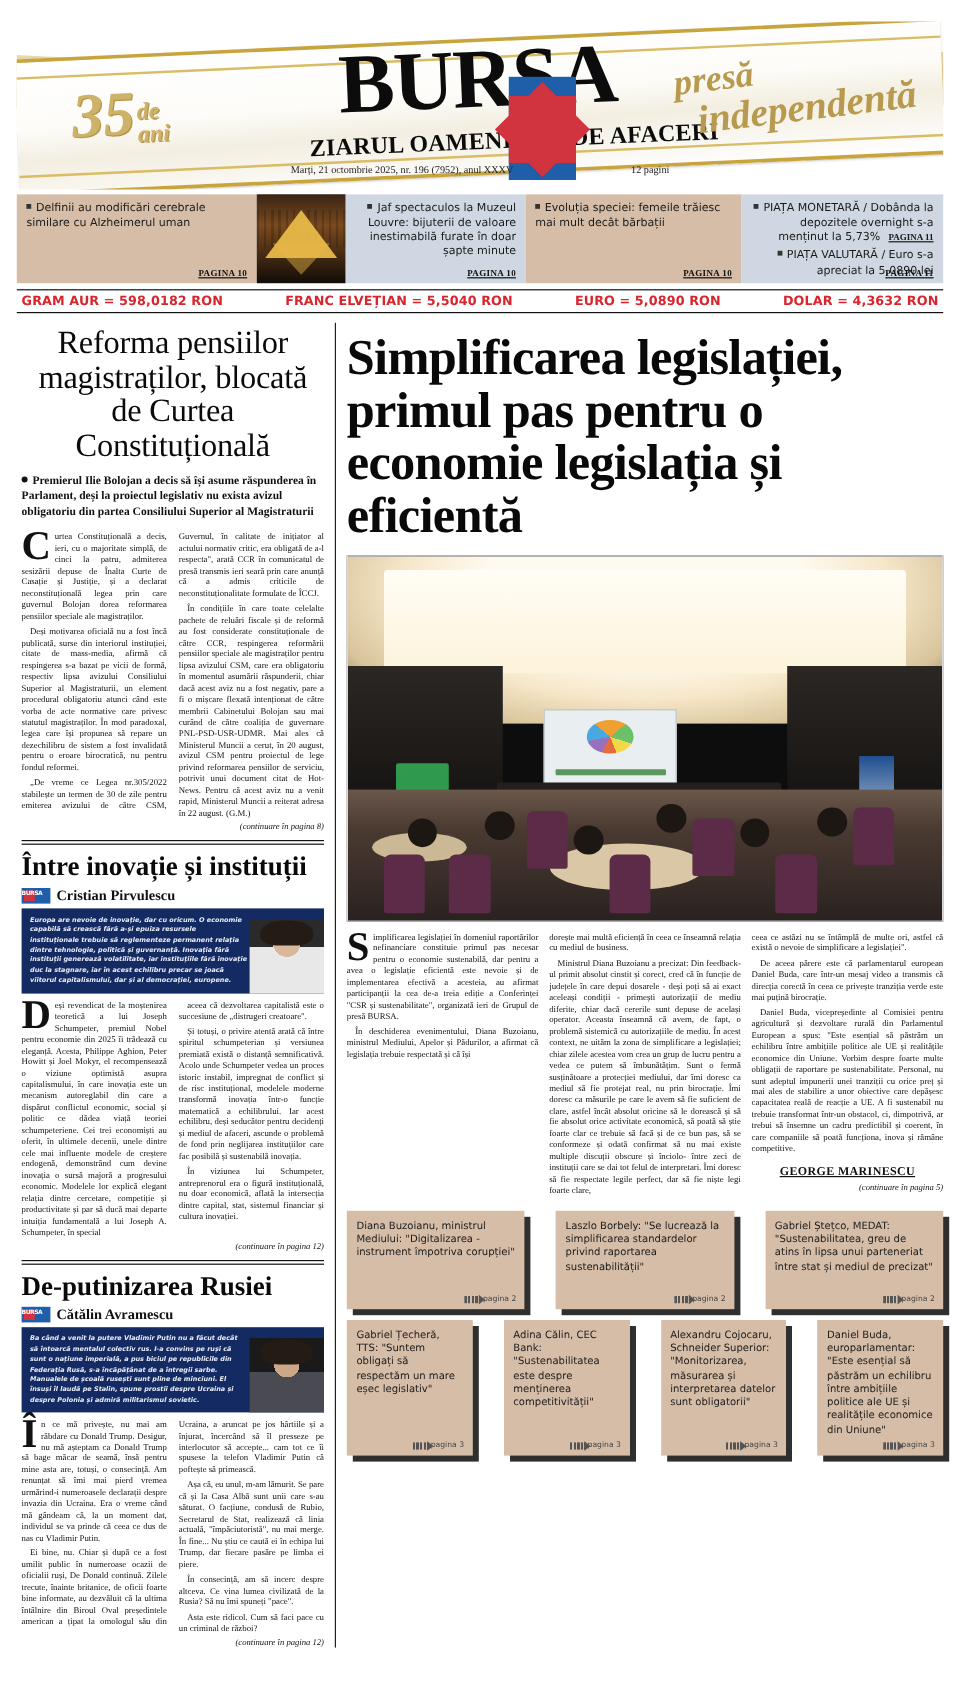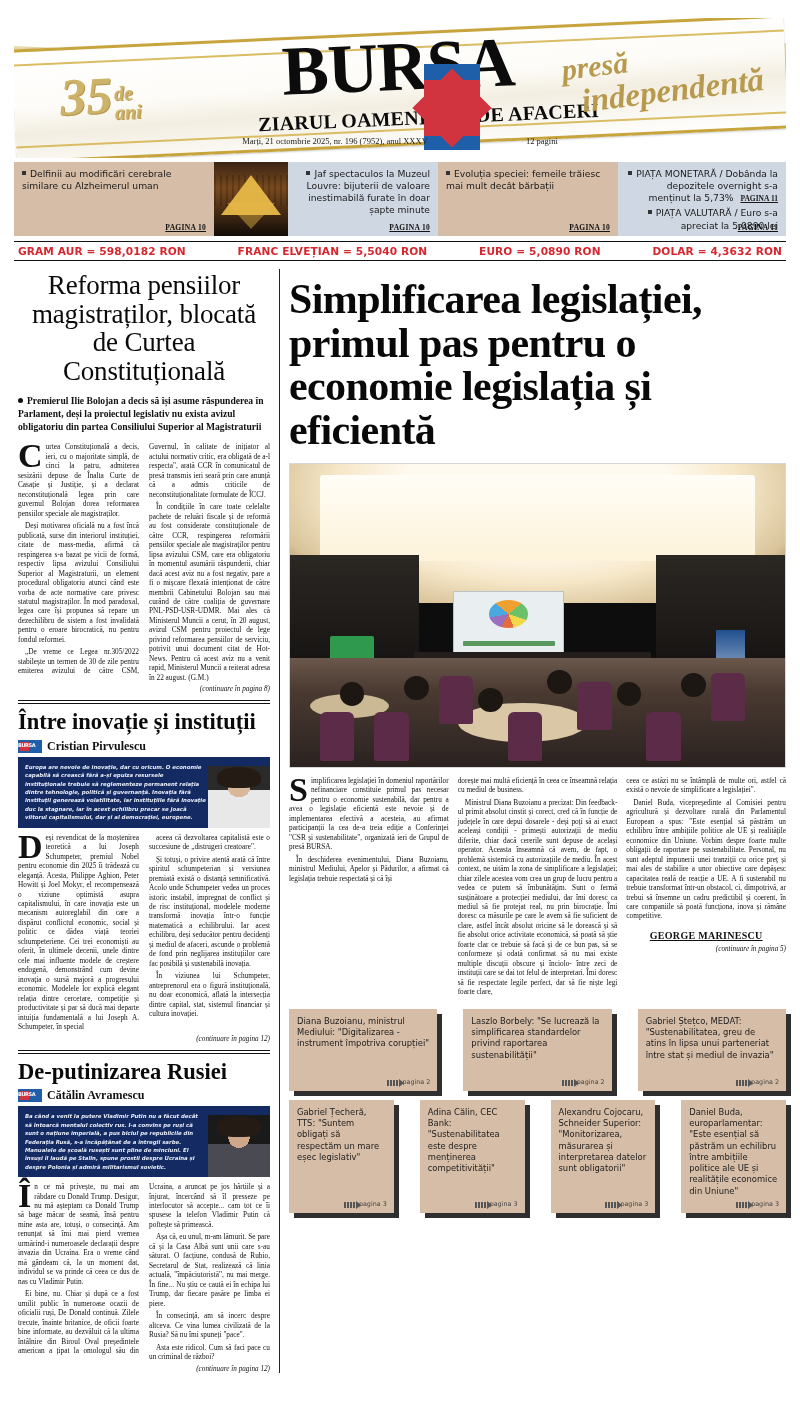--- a/index.html
+++ b/index.html
@@ -354,20 +354,21 @@
         <div class="bcol">
           <p class="first"><span class="dropcap">S</span><span>implificarea legislației în domeniul raportărilor nefinanciare constituie primul pas necesar pentru o economie sustenabilă, dar pentru a avea o legislație eficientă este nevoie și de implementarea efectivă a acesteia, au afirmat participanții la cea de-a treia ediție a Conferinței "CSR și sustenabilitate", organizată ieri de Grupul de presă BURSA.</span></p>
           <p>În deschiderea evenimentului, Diana Buzoianu, ministrul Mediului, Apelor și Pădurilor, a afirmat că legislația trebuie respectată și că își</p>
         </div>
         <div class="bcol">
           <p class="first">dorește mai multă eficiență în ceea ce înseamnă relația cu mediul de business.</p>
           <p>Ministrul Diana Buzoianu a precizat: Din feedback-ul primit absolut cinstit și corect, cred că în funcție de județele în care depui dosarele - deși poți să ai exact aceleași condiții - primești autorizații de mediu diferite, chiar dacă cererile sunt depuse de același operator. Aceasta înseamnă că avem, de fapt, o problemă sistemică cu autorizațiile de mediu. În acest context, ne uităm la zona de simplificare a legislației; chiar zilele acestea vom crea un grup de lucru pentru a vedea ce putem să îmbunătățim. Sunt o fermă susținătoare a protecției mediului, dar îmi doresc ca mediul să fie protejat real, nu prin birocrație. Îmi doresc ca măsurile pe care le avem să fie suficient de clare, astfel încât absolut oricine să le dorească și să fie absolut orice activitate economică, să poată să știe foarte clar ce trebuie să facă și de ce bun pas, să se conformeze și odată confirmat să nu mai existe multiple discuții obscure și înciolo- între zeci de instituții care se dai tot felul de interpretari. Îmi doresc să fie respectate legile perfect, dar să fie niște legi foarte clare,</p>
         </div>
         <div class="bcol">
           <p class="first">ceea ce astăzi nu se întâmplă de multe ori, astfel că există o nevoie de simplificare a legislației".</p>
+          <p>De aceea părere este că parlamentarul european Daniel Buda, care într-un mesaj video a transmis că direcția corectă în ceea ce privește tranziția verde este mai puțină birocrație.</p>
           <p>Daniel Buda, vicepreședinte al Comisiei pentru agricultură și dezvoltare rurală din Parlamentul European a spus: "Este esențial să păstrăm un echilibru între ambițiile politice ale UE și realitățile economice din Uniune. Vorbim despre foarte multe obligații de raportare pe sustenabilitate. Personal, nu sunt adeptul impunerii unei tranziții cu orice preț și mai ales de stabilire a unor obiective care depășesc capacitatea reală de reacție a UE. A fi sustenabil nu trebuie transformat într-un obstacol, ci, dimpotrivă, ar trebui să însemne un cadru predictibil și coerent, în care companiile să poată funcționa, inova și rămâne competitive.</p>
           <div class="sig">GEORGE MARINESCU</div>
           <div class="cont">(continuare în pagina 5)</div>
         </div>
       </div>
 
       <div class="cards">
         <div class="card">
           <span>Diana Buzoianu, ministrul Mediului: "Digitalizarea - instrument împotriva corupției"</span>
           <span class="pg">
@@ -376,21 +377,21 @@
             </span>
         </div>
         <div class="card">
           <span>Laszlo Borbely: "Se lucrează la simplificarea standardelor privind raportarea sustenabilității"</span>
           <span class="pg">
               <span class="arw"></span>
               <span>pagina 2</span>
             </span>
         </div>
         <div class="card">
-          <span>Gabriel Ștețco, MEDAT: "Sustenabilitatea, greu de atins în lipsa unui parteneriat între stat și mediul de invazia"</span>
+          <span>Gabriel Ștețco, MEDAT: "Sustenabilitatea, greu de atins în lipsa unui parteneriat între stat și mediul de precizat"</span>
           <span class="pg">
               <span class="arw"></span>
               <span>pagina 2</span>
             </span>
         </div>
       </div>
 
       <div class="cards">
         <div class="card">
           <span>Gabriel Țecheră, TTS: "Suntem obligați să respectăm un mare eșec legislativ"</span>

